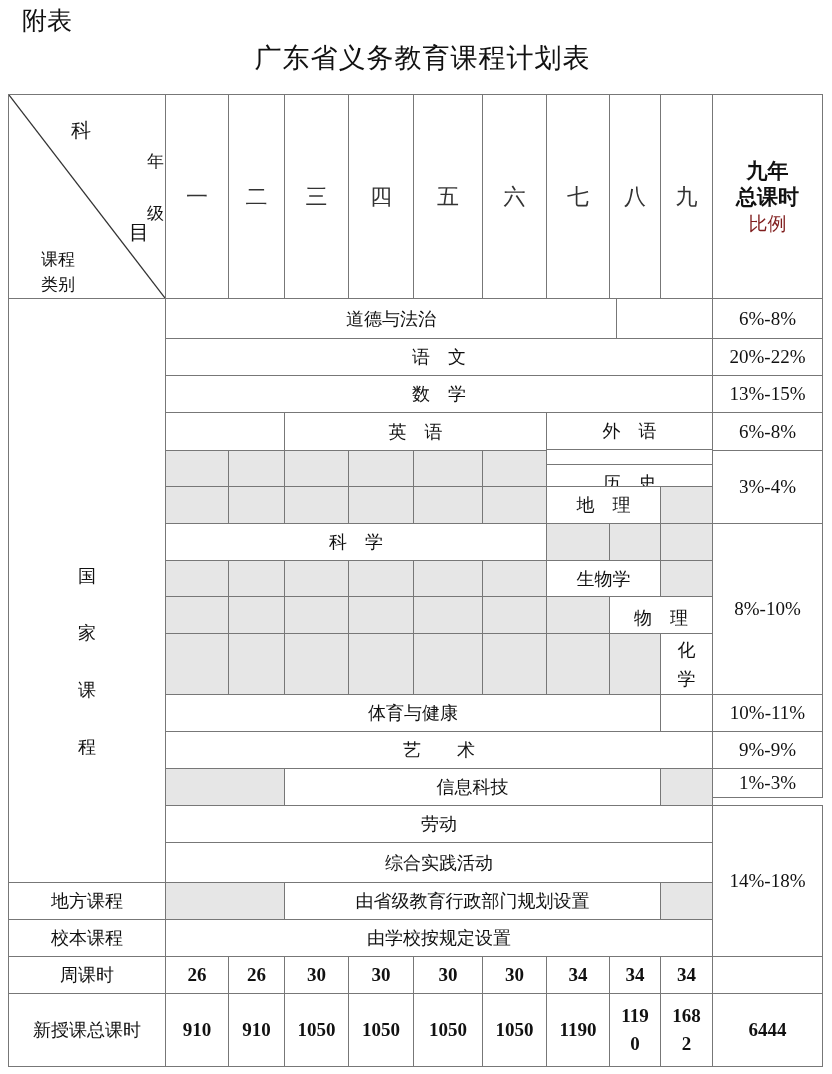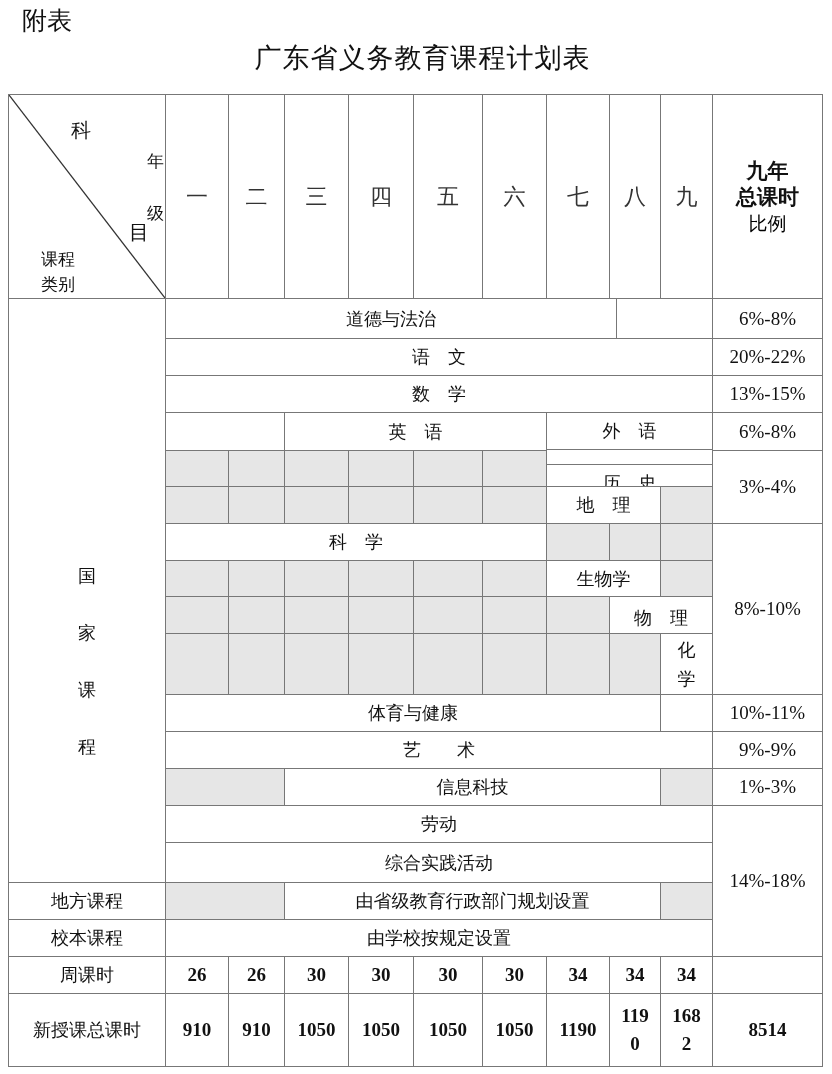--- a/index.html
+++ b/index.html
@@ -37,21 +37,21 @@
 <div class="c hdr" style="left:284px;top:94px;width:65px;height:205px;">三</div>
 <div class="c hdr" style="left:348px;top:94px;width:66px;height:205px;">四</div>
 <div class="c hdr" style="left:413px;top:94px;width:70px;height:205px;">五</div>
 <div class="c hdr" style="left:482px;top:94px;width:65px;height:205px;">六</div>
 <div class="c hdr" style="left:546px;top:94px;width:64px;height:205px;">七</div>
 <div class="c hdr" style="left:609px;top:94px;width:52px;height:205px;">八</div>
 <div class="c hdr" style="left:660px;top:94px;width:53px;height:205px;">九</div>
 <div class="c vert" style="left:712px;top:94px;width:111px;height:205px;line-height:26px;font-family:'DejaVu Sans',sans-serif;">
   <span style="font-weight:bold;font-size:21px;">九年</span>
   <span style="font-weight:bold;font-size:21px;">总课时</span>
-  <span style="color:#000000;font-size:19px;">比例</span>
+  <span style="color:#7f1d1d;font-size:19px;">比例</span>
 </div>
 
 <div class="c vert" style="left:8px;top:298px;width:158px;height:585px;padding-top:140px;line-height:57px;">
   <span>国</span>
   <span>家</span>
   <span>课</span>
   <span>程</span>
 </div>
 
 <div class="c" style="left:165px;top:298px;width:452px;height:41px;">道德与法治</div>
@@ -125,21 +125,21 @@
 
 <div class="c" style="left:165px;top:694px;width:496px;height:38px;">体育与健康</div>
 <div class="c pct" style="left:712px;top:694px;width:111px;height:38px;">10%-11%</div>
 
 <div class="c" style="left:165px;top:731px;width:548px;height:38px;">艺　　术</div>
 <div class="c pct" style="left:712px;top:731px;width:111px;height:38px;">9%-9%</div>
 
 <div class="c g" style="left:165px;top:768px;width:120px;height:38px;"></div>
 <div class="c" style="left:284px;top:768px;width:377px;height:38px;">信息科技</div>
 <div class="c g" style="left:660px;top:768px;width:53px;height:38px;"></div>
-<div class="c pct" style="left:712px;top:768px;width:111px;height:38px;">1%-3%</div>
+<div class="c pct" style="left:712px;top:768px;width:111px;height:30px;">1%-3%</div>
 
 <div class="c" style="left:165px;top:805px;width:548px;height:38px;">劳动</div>
 
 <div class="c" style="left:165px;top:842px;width:548px;height:41px;">综合实践活动</div>
 
 <div class="c" style="left:8px;top:882px;width:158px;height:38px;">地方课程</div>
 <div class="c g" style="left:165px;top:882px;width:120px;height:38px;"></div>
 <div class="c" style="left:284px;top:882px;width:377px;height:38px;">由省级教育行政部门规划设置</div>
 <div class="c g" style="left:660px;top:882px;width:53px;height:38px;"></div>
 
@@ -169,13 +169,13 @@
 <div class="c num" style="left:482px;top:993px;width:65px;height:74px;">1050</div>
 <div class="c num" style="left:546px;top:993px;width:64px;height:74px;">1190</div>
 <div class="c num vert" style="left:609px;top:993px;width:52px;height:74px;line-height:28px;">
   <span>119</span>
   <span>0</span>
 </div>
 <div class="c num vert" style="left:660px;top:993px;width:53px;height:74px;line-height:28px;">
   <span>168</span>
   <span>2</span>
 </div>
-<div class="c num" style="left:712px;top:993px;width:111px;height:74px;">8514</div>
+<div class="c num" style="left:712px;top:993px;width:111px;height:74px;">6444</div>
 
 </body></html>

